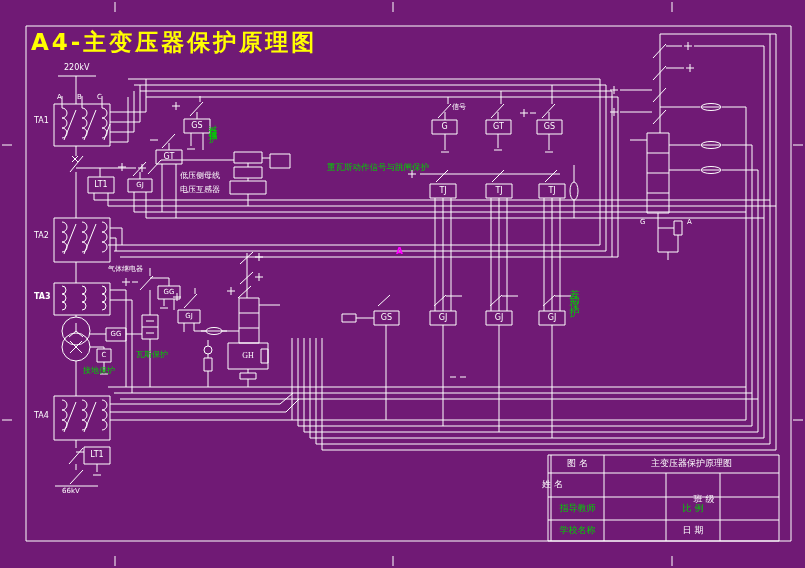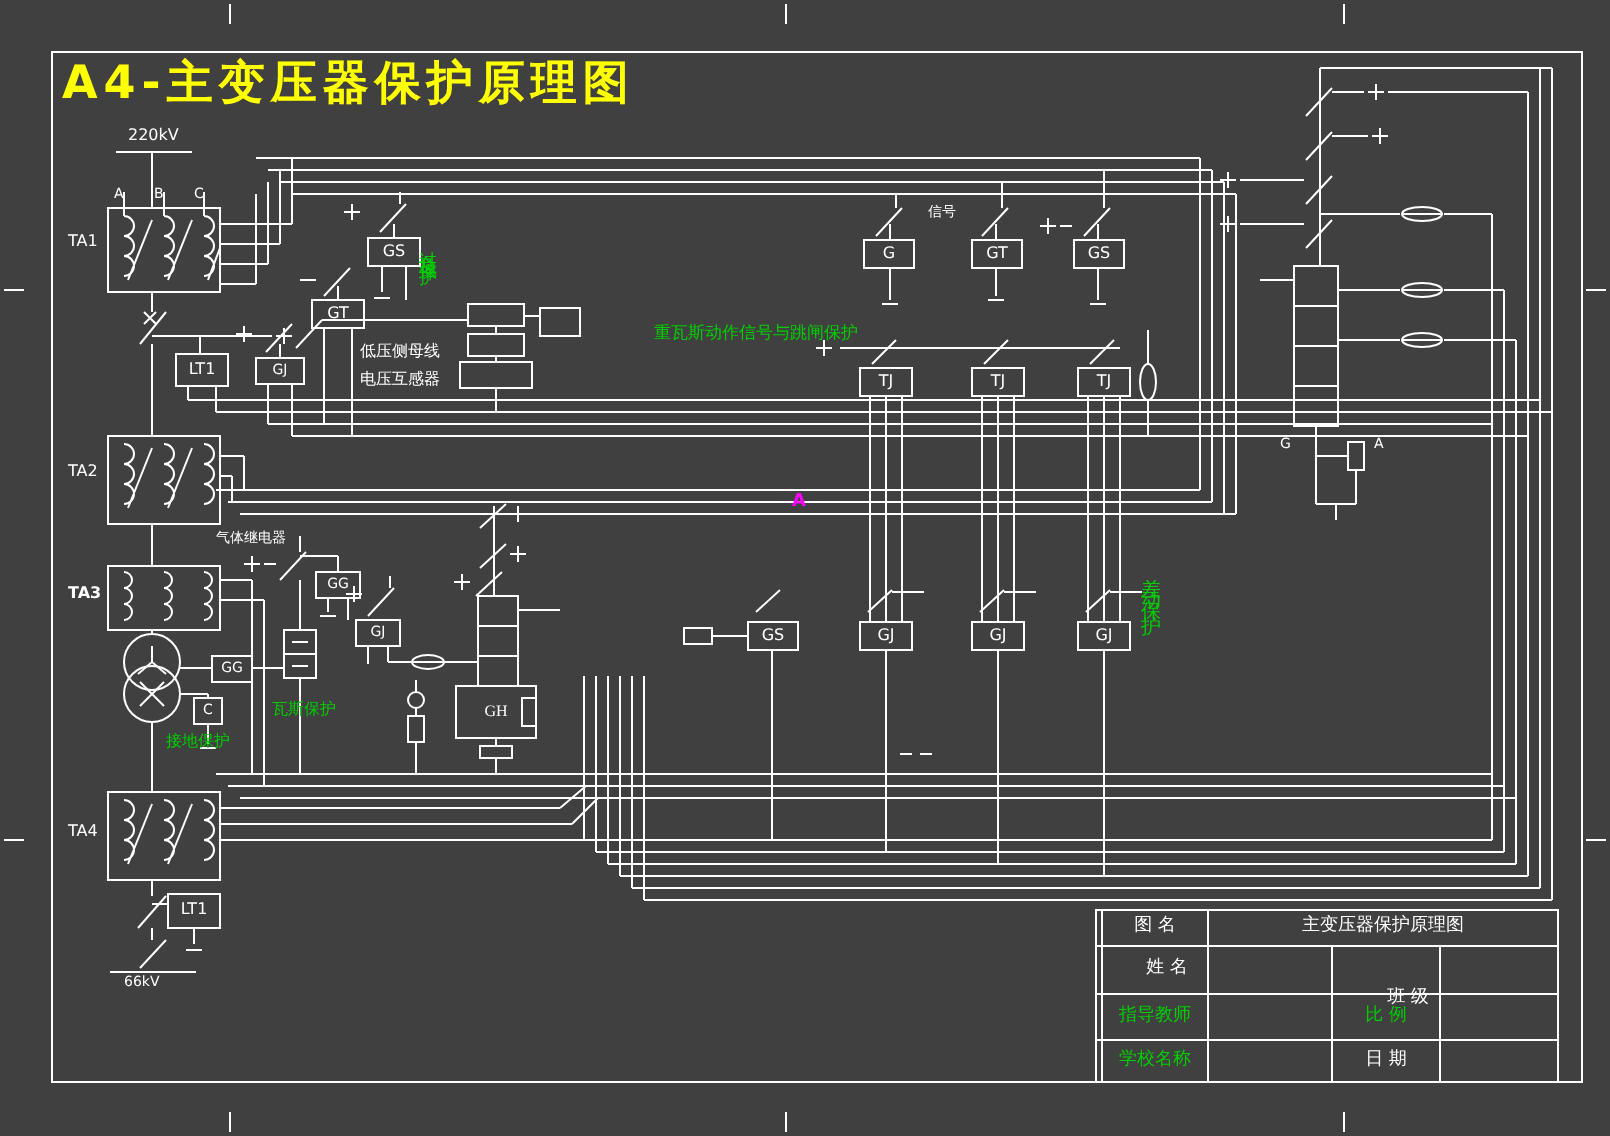--- a/index.html
+++ b/index.html
@@ -1,16 +1,16 @@
 <!DOCTYPE html>
 <html><head>
 <meta charset="utf-8">
 <style>
   html,body{margin:0;padding:0;background:#000;}
-  .page{position:relative;width:805px;height:568px;background:#404040;overflow:hidden;
+  .page{position:relative;width:805px;height:568px;background:#701a75;overflow:hidden;
         font-family:"DejaVu Sans",sans-serif;}
   svg{position:absolute;left:0;top:0;}
   svg *{vector-effect:non-scaling-stroke;}
   .lines path,.lines rect,.lines circle,.lines ellipse{stroke:#fff;stroke-width:1;fill:none;}
   .lbl{position:absolute;color:#fff;line-height:1;white-space:nowrap;}
   .c{text-align:center;}
   .green{color:#00d000;}
   .yellow{color:#ffff00;}
   .magenta{color:#ff00ff;}
   .vert{writing-mode:vertical-rl;text-orientation:upright;}
@@ -224,21 +224,21 @@
 <div class="lbl" style="left:62px;top:488px;font-size:7px;">66kV</div>
 
 <div class="lbl c" style="left:184px;top:122px;width:26px;font-size:8px;">GS</div>
 <div class="lbl c" style="left:156px;top:153px;width:26px;font-size:8px;">GT</div>
 <div class="lbl c" style="left:128px;top:182px;width:24px;font-size:7px;">GJ</div>
 
 <div class="lbl green vert" style="left:208px;top:118px;font-size:9px;letter-spacing:2px;">过负荷保护</div>
 <div class="lbl" style="left:180px;top:172px;font-size:8px;">低压侧母线</div>
 <div class="lbl" style="left:180px;top:186px;font-size:8px;">电压互感器</div>
 <div class="lbl green" style="left:327px;top:163px;font-size:8.5px;">重瓦斯动作信号与跳闸保护</div>
-<div class="lbl" style="left:464px;top:104px;font-size:7px;font-family:Liberation Mono, monospace;">信号</div>
+<div class="lbl" style="left:452px;top:104px;font-size:7px;">信号</div>
 
 <div class="lbl c" style="left:432px;top:123px;width:25px;font-size:8px;">G</div>
 <div class="lbl c" style="left:486px;top:123px;width:25px;font-size:8px;">GT</div>
 <div class="lbl c" style="left:537px;top:123px;width:25px;font-size:8px;">GS</div>
 
 <div class="lbl c" style="left:430px;top:187px;width:26px;font-size:8px;">TJ</div>
 <div class="lbl c" style="left:486px;top:187px;width:26px;font-size:8px;">TJ</div>
 <div class="lbl c" style="left:539px;top:187px;width:26px;font-size:8px;">TJ</div>
 
 <div class="lbl c" style="left:374px;top:314px;width:25px;font-size:8px;">GS</div>
@@ -257,20 +257,20 @@
 <div class="lbl green" style="left:83px;top:367px;font-size:8px;">接地保护</div>
 <div class="lbl green vert" style="left:569px;top:281px;font-size:10px;letter-spacing:6px;">差动保护</div>
 
 <div class="lbl" style="left:640px;top:219px;font-size:7px;">G</div>
 <div class="lbl" style="left:687px;top:219px;font-size:7px;">A</div>
 
 <div class="lbl magenta" style="left:396px;top:247px;font-size:9px;font-weight:bold;">A</div>
 
 <div class="lbl c" style="left:551px;top:459px;width:53px;font-size:9px;">图 名</div>
 <div class="lbl c" style="left:604px;top:459px;width:175px;font-size:9px;">主变压器保护原理图</div>
-<div class="lbl c" style="left:559px;top:480px;width:49px;font-size:9px;">姓 名</div>
+<div class="lbl c" style="left:528px;top:480px;width:49px;font-size:9px;">姓 名</div>
 <div class="lbl c" style="left:666px;top:495px;width:76px;font-size:9px;">班 级</div>
 <div class="lbl c green" style="left:551px;top:504px;width:53px;font-size:9px;">指导教师</div>
 <div class="lbl c green" style="left:666px;top:504px;width:54px;font-size:9px;">比 例</div>
 <div class="lbl c green" style="left:551px;top:526px;width:53px;font-size:9px;">学校名称</div>
 <div class="lbl c" style="left:666px;top:526px;width:54px;font-size:9px;">日 期</div>
 
 </div>
 
 </body></html>

